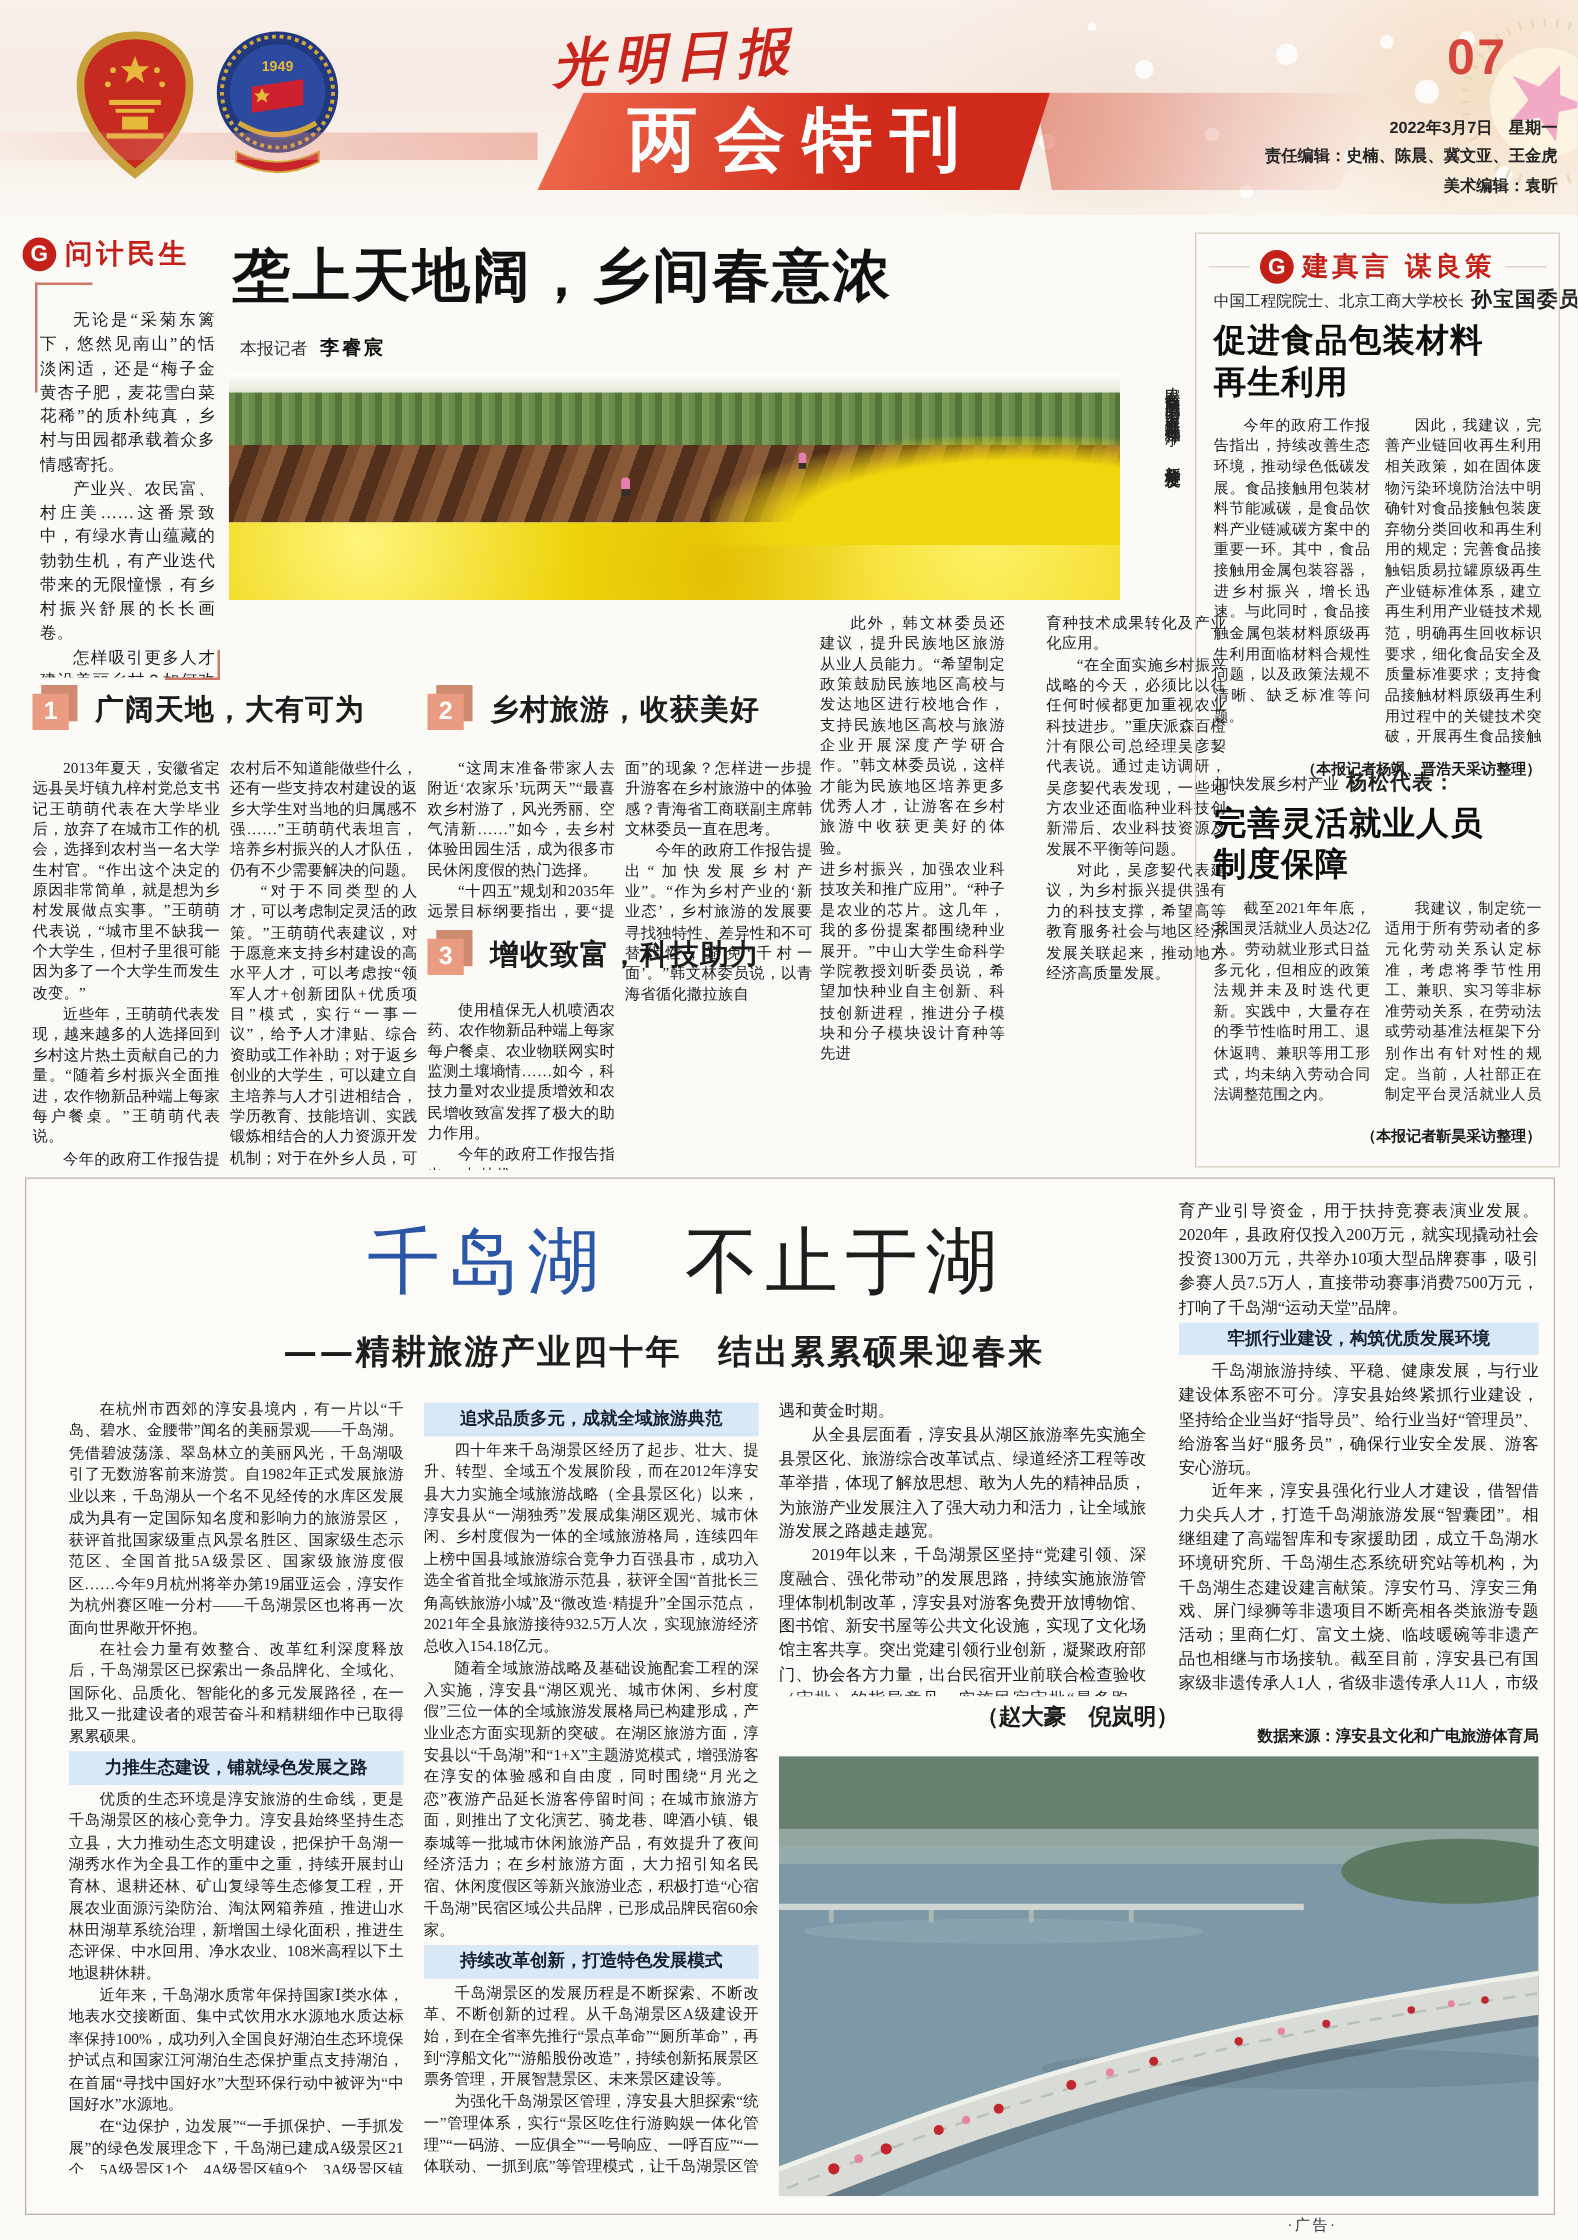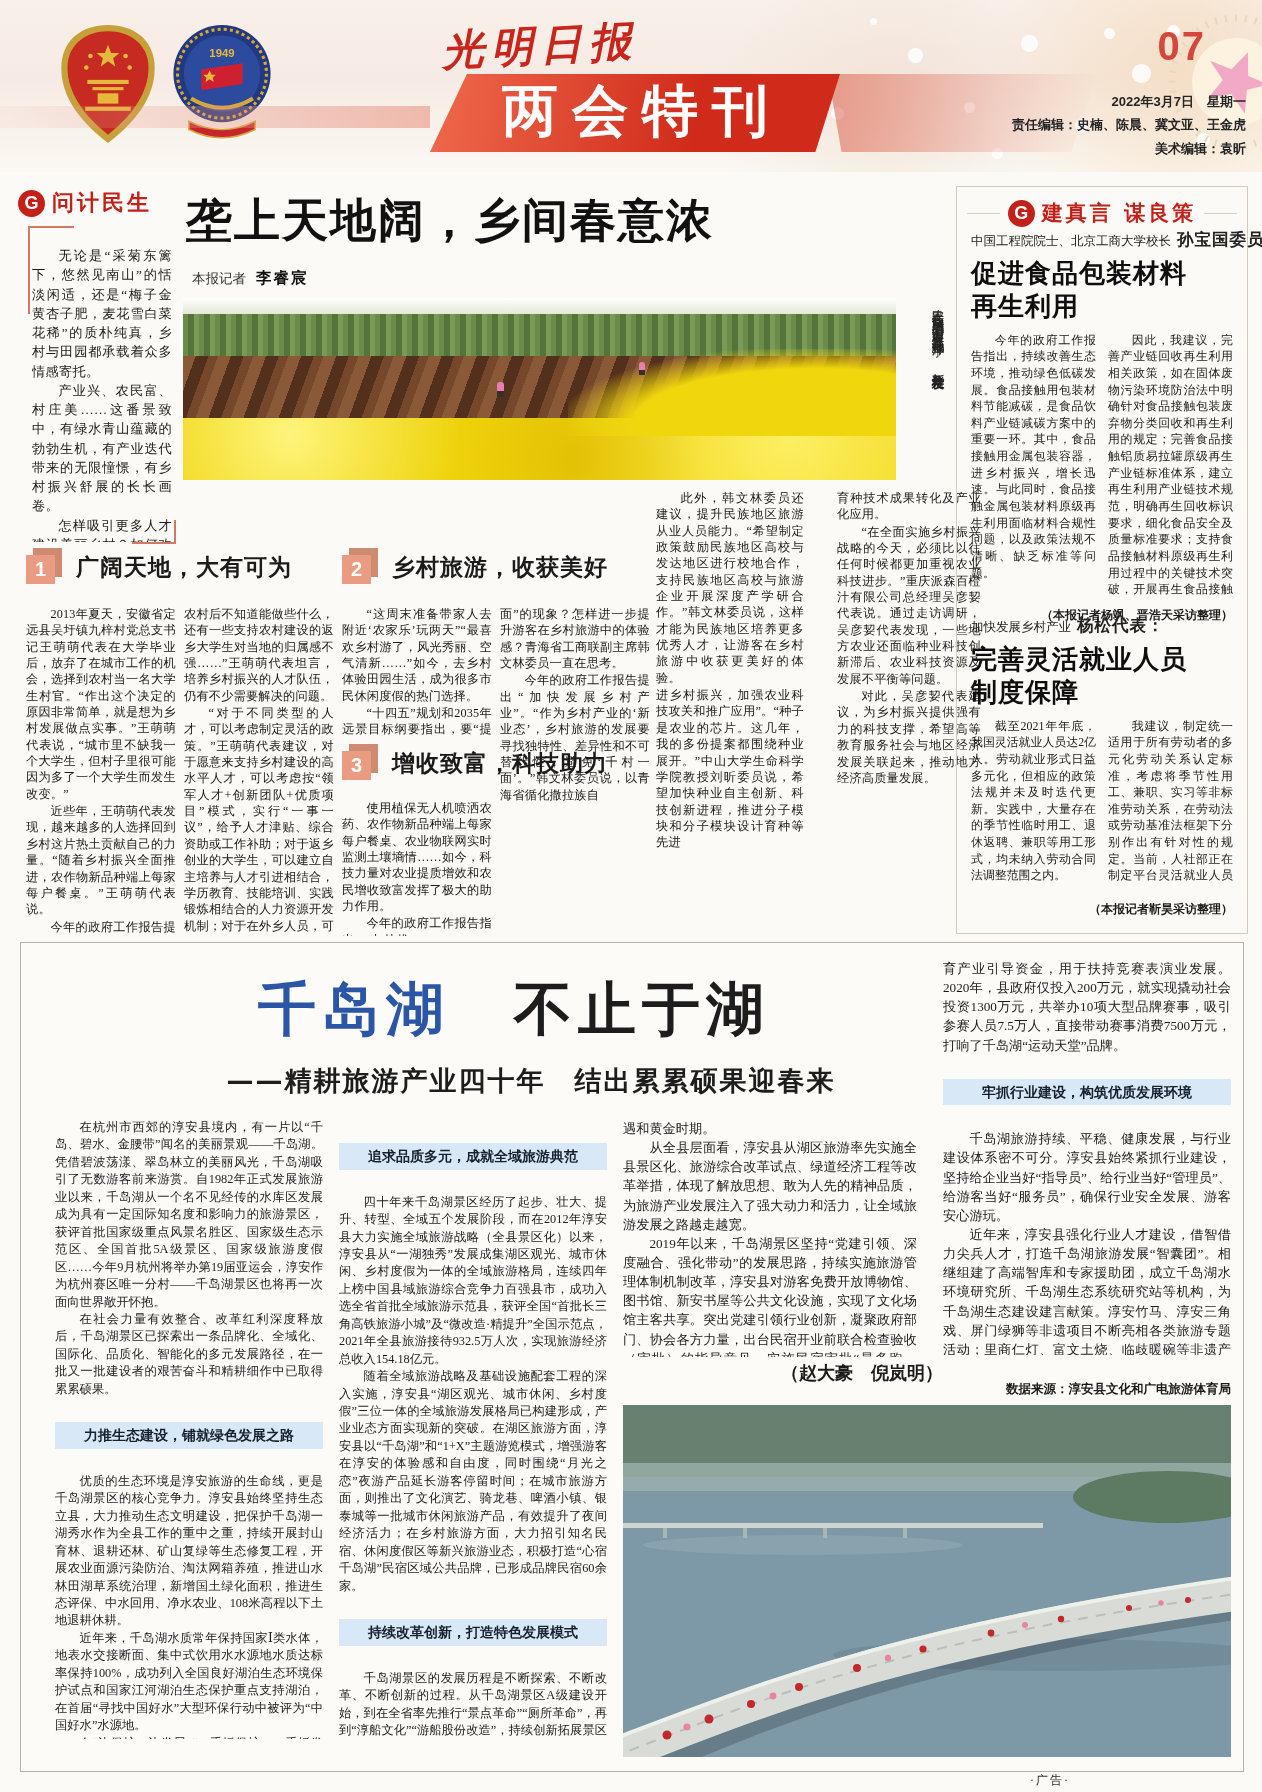--- a/index.html
+++ b/index.html
@@ -89,36 +89,36 @@
   .kicker{font-size:12.5px;color:#222;white-space:nowrap;}
   .kicker b{font-size:16.5px;letter-spacing:1px;margin-left:6px;font-family:"DejaVu Serif",serif;}
   .rb-hl{font-size:26px;font-weight:900;line-height:1.28;letter-spacing:1px;
          font-family:"DejaVu Serif",serif;color:#0e0e0e;margin:6px 0 8px;}
   .rb-body{column-count:2;column-gap:12px;text-align:justify;font-size:11.9px;line-height:1.4;overflow:hidden;}
   .rb-body p{margin:0;text-indent:2em;}
   .signoff{text-align:right;font-weight:700;font-size:12px;margin-top:3px;}
   .artA .rb-body{height:272px;} .artB .rb-body{height:180px;}
   
   .ad{position:absolute;left:20px;top:942px;width:1222px;height:828px;border:1px solid #b9b2a4;background:#fcfbf8;}
-  .ad-hl{position:absolute;left:93px;top:28px;width:800px;text-align:center;font-family:"DejaVu Serif",serif;
-         font-weight:700;font-size:58px;letter-spacing:6px;}
+  .ad-hl{position:absolute;left:128px;top:28px;width:800px;text-align:center;font-family:"DejaVu Serif",serif;
+         font-weight:400;font-size:58px;letter-spacing:6px;}
   .ad-hl .blue{color:#2b55a5;} .ad-hl .dark{color:#1d1d1d;margin-left:38px;}
   .ad-sub{position:absolute;left:110px;top:120px;width:800px;text-align:center;font-weight:900;
           font-size:27px;letter-spacing:2px;color:#1d1d1d;font-family:"DejaVu Serif",serif;}
   .ad-col{position:absolute;text-align:justify;overflow:hidden;color:#1c1c1c;}
   .ad-col p{margin:0;text-indent:2em;}
   .ad-col p.cont{text-indent:0;}
   .small-ad{font-size:12.3px;line-height:1.42;}
   .big-ad{font-size:13.2px;line-height:1.45;}
   .adc1{left:34px;top:176px;width:268px;height:620px;}
   .adc2{left:318px;top:176px;width:268px;height:620px;}
   .adc3{left:602px;top:176px;width:294px;height:238px;}
   .adc4{left:922px;top:16px;width:288px;height:396px;}
   .bluehead{display:block;background:#d8e8f6;color:#17212e;text-align:center;text-indent:0;
-            font:700 14px/1.9 "DejaVu Sans","Liberation Sans",sans-serif;margin:24px 0;}
+            font:700 14px/1.9 "DejaVu Sans","Liberation Sans",sans-serif;margin:3px 0;}
   .ad-byline{position:absolute;left:602px;right:300px;top:418px;text-align:right;font-weight:700;font-size:18px;}
   .ad-source{position:absolute;left:922px;width:288px;top:438px;text-align:right;font-size:12.5px;font-weight:700;}
   .ad-photo{position:absolute;left:602px;top:462px;width:608px;height:352px;overflow:hidden;}
   .ad-marker{position:absolute;left:1030px;top:1772px;font-size:12px;color:#333;letter-spacing:2px;}
 </style>
 </head>
 <body>
 
 <div id="page">
 

